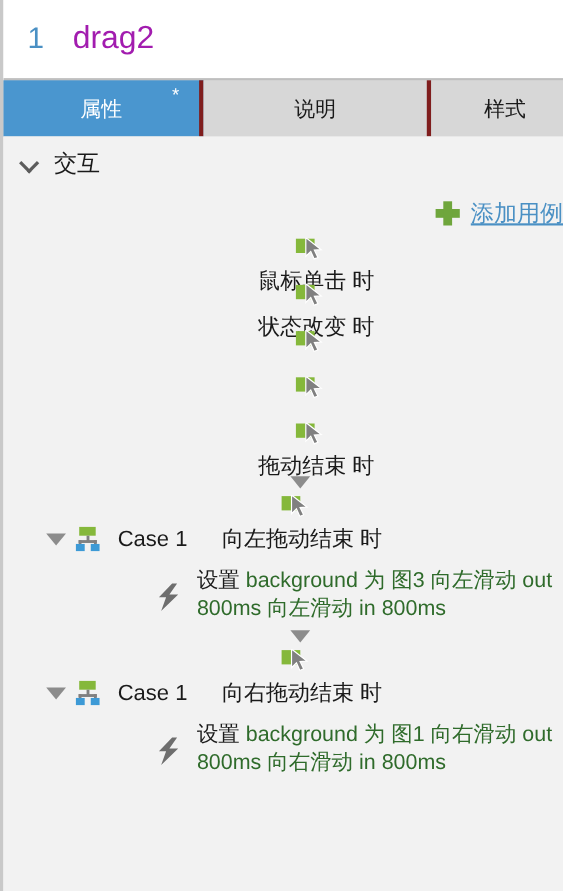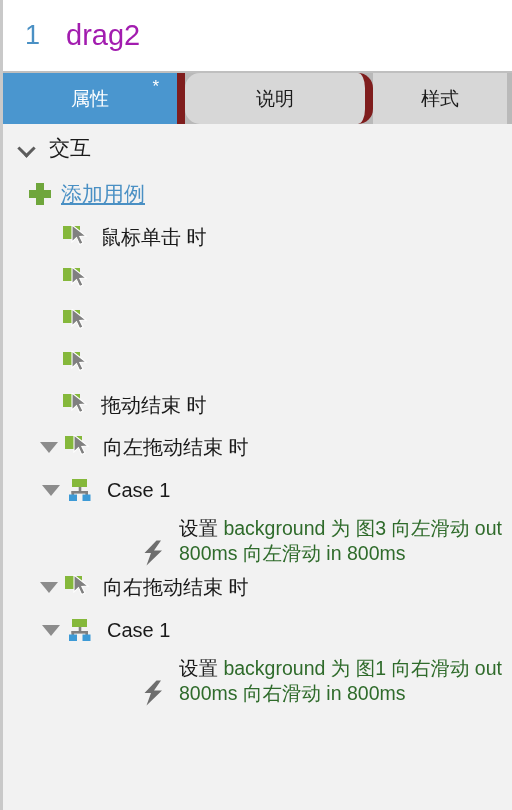--- a/index.html
+++ b/index.html
@@ -56,25 +56,25 @@
   .tab {
     flex: 0 0 auto;
     position: relative;
     background: #d7d7d7;
     color: #1a1a1a;
     font-size: 19px;
     display: flex;
     align-items: center;
     justify-content: center;
     box-sizing: border-box;
-    border-right: 8px solid #7f1d1d;
+    border-right: 4px solid #7f1d1d;
     user-select: none;
   }
   .tab.t0 { width: 182px; }
-  .tab.t1 { width: 188px; border-radius: 15px; }
+  .tab.t1 { width: 207px; }
   .tab.t2 { width: 134px; border-right: none; }
   .tab.active {
     background: #4a96cf;
     color: #ffffff;
   }
   .tab-star {
     position: absolute;
     top: 5px;
     right: 18px;
     font-size: 17px;
@@ -124,20 +124,21 @@
   .section-label {
     font-size: 21px;
     color: #1a1a1a;
   }
 
   
   .add-row {
     height: 44px;
     align-items: center;
     padding-left: 26px;
+    justify-content: flex-end;
   }
   .plus-icon {
     width: 22px;
     height: 22px;
     flex: 0 0 22px;
     position: relative;
     margin-right: 10px;
   }
   .plus-icon::before,
   .plus-icon::after {
@@ -156,20 +157,21 @@
     color: #4a90c4;
     text-decoration: underline;
     text-decoration-color: #4a90c4;
     cursor: pointer;
   }
 
   
   .event-row {
     height: 42px;
     align-items: center;
+    flex-direction: column;
   }
   .event-row.indent1 { padding-left: 60px; }
   .event-row.indent0 { padding-left: 34px; text-align: center; }
 
   .tri {
     width: 24px;
     height: 24px;
     flex: 0 0 24px;
     position: relative;
     margin-right: 4px;
@@ -225,21 +227,21 @@
   }
   .case-label {
     font-size: 20px;
     color: #1a1a1a;
   }
 
   
   .action-row {
     padding-left: 138px;
     padding-top: 4px;
-    align-items: flex-end;
+    align-items: center;
   }
   .bolt-icon {
     width: 26px;
     height: 26px;
     flex: 0 0 26px;
     margin-right: 12px;
     margin-top: 3px;
   }
   .action-text {
     font-size: 19.5px;
@@ -296,20 +298,21 @@
       <span class="ev-label">鼠标单击 时</span>
     </div>
 
     <div class="row event-row indent1">
       <span class="ev-icon">
         <span class="sq"></span>
         <svg class="cur" width="17" height="21" viewBox="0 0 17 21">
           <polygon points="1,0 1,17 5.5,12.6 8.6,19.5 12,18 8.8,11.4 15,11" fill="#808080" stroke="#ffffff" stroke-width="1.1"></polygon>
         </svg>
       </span>
+      <span class="ev-label">状态改变 时</span>
     </div>
 
     <div class="row event-row indent1">
       <span class="ev-icon">
         <span class="sq"></span>
         <svg class="cur" width="17" height="21" viewBox="0 0 17 21">
           <polygon points="1,0 1,17 5.5,12.6 8.6,19.5 12,18 8.8,11.4 15,11" fill="#808080" stroke="#ffffff" stroke-width="1.1"></polygon>
         </svg>
       </span>
     </div>

